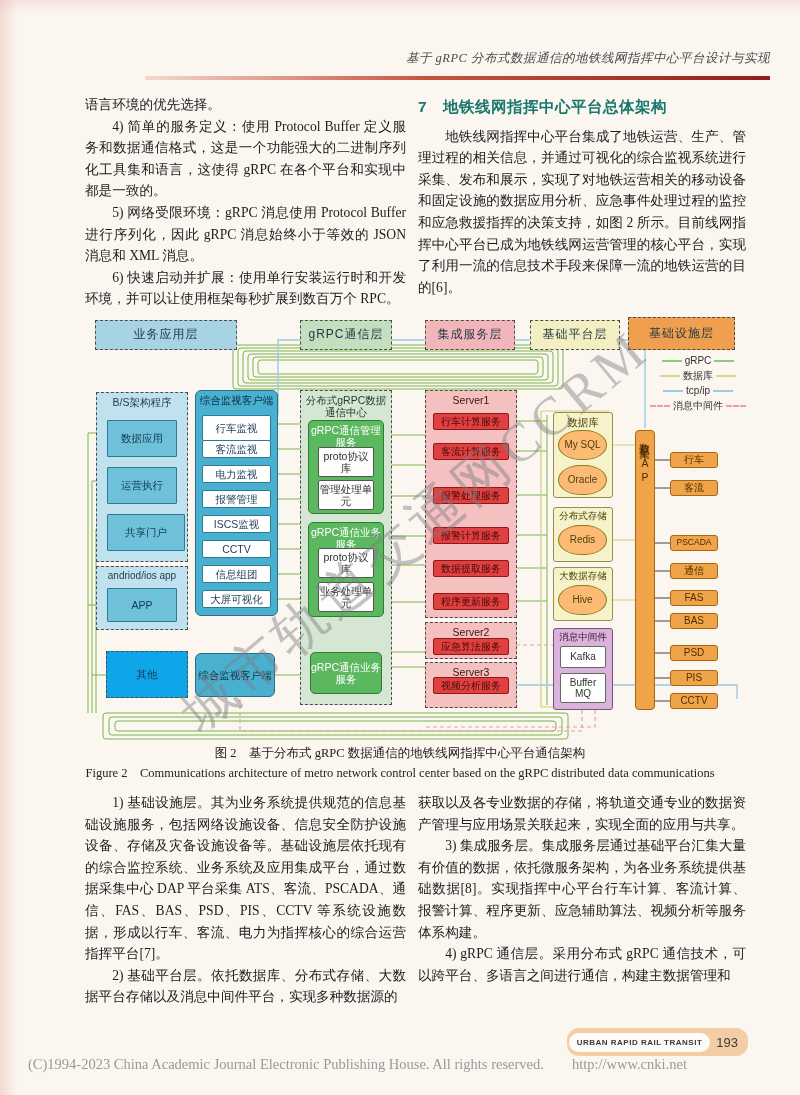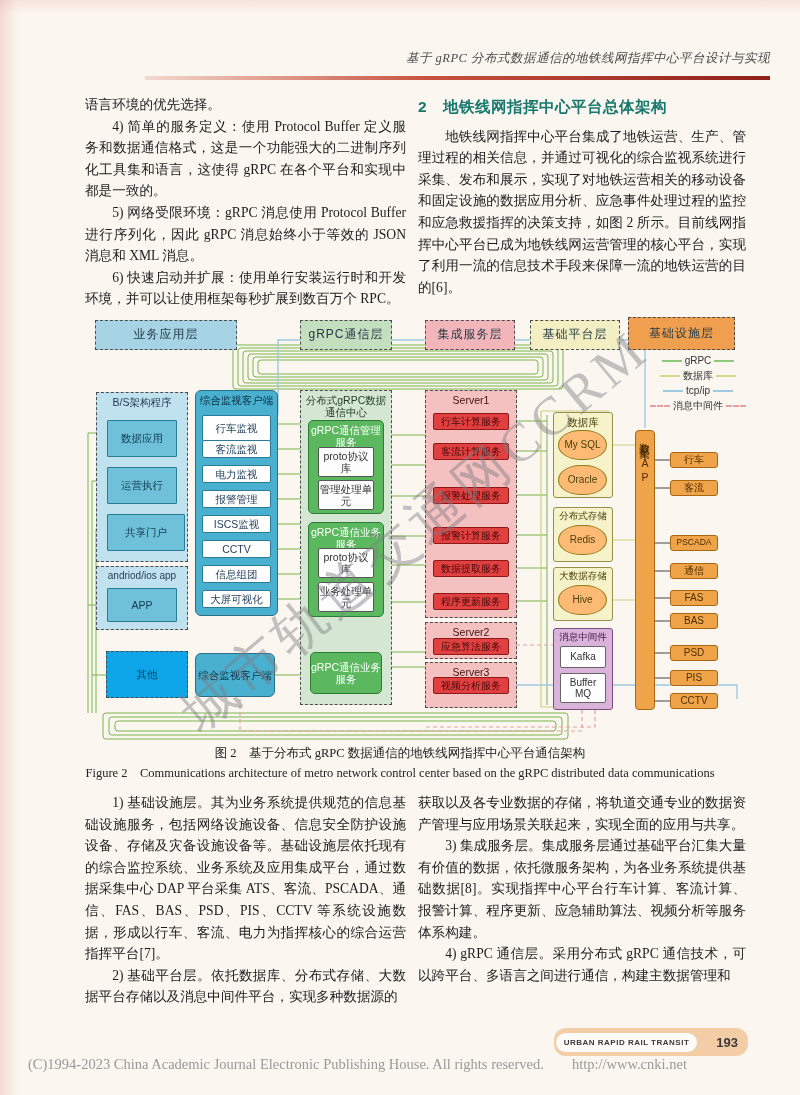--- a/index.html
+++ b/index.html
@@ -56,42 +56,42 @@
   .wires{position:absolute;left:0;top:0;}
   .wm{position:absolute;left:30px;top:180px;width:600px;text-align:center;z-index:30;
       transform:rotate(-40deg);font-size:54px;letter-spacing:5px;color:rgba(125,125,130,.45);
       font-family:"Liberation Serif",serif;pointer-events:none;white-space:nowrap;}
 
   
   .badge{position:absolute;right:52px;top:1028px;height:24px;background:#f3cda6;border-radius:12px;
       display:flex;align-items:center;padding:2px;font-family:"Liberation Sans",sans-serif;}
   .badge-inner{background:#fdfbf8;border-radius:10px;height:19px;display:flex;align-items:center;
       padding:0 8px;font-size:8px;font-weight:bold;color:#3a3a3a;letter-spacing:.5px;}
-  .badge-num{font-size:13px;font-weight:bold;color:#3a3a3a;padding:0 8px 0 19px;text-align:right;}
+  .badge-num{font-size:13px;font-weight:normal;color:#3a3a3a;padding:0 8px 0 6px;text-align:right;}
   .copyright{position:absolute;left:28px;top:1056px;font-size:14.5px;color:#999;}
   .copyright span{margin-right:28px;}
 </style>
 </head>
 <body>
 
 <div class="page-edge"></div>
 <div class="page-edge-top"></div>
 
 <div class="hdr-title">基于 gRPC 分布式数据通信的地铁线网指挥中心平台设计与实现</div>
 <div class="hdr-rule"></div>
 
 <div class="col" style="left:85px;top:94px;width:321px;">
   <p>语言环境的优先选择。</p>
   <p class="ind">4) 简单的服务定义：使用 Protocol Buffer 定义服务和数据通信格式，这是一个功能强大的二进制序列化工具集和语言，这使得 gRPC 在各个平台和实现中都是一致的。</p>
   <p class="ind">5) 网络受限环境：gRPC 消息使用 Protocol Buffer 进行序列化，因此 gRPC 消息始终小于等效的 JSON 消息和 XML 消息。</p>
   <p class="ind">6) 快速启动并扩展：使用单行安装运行时和开发环境，并可以让使用框架每秒扩展到数百万个 RPC。</p>
 </div>
 
 <div class="col" style="left:418px;top:94px;width:328px;">
-  <p class="sec-head">2　地铁线网指挥中心平台总体架构</p>
+  <p class="sec-head">7　地铁线网指挥中心平台总体架构</p>
   <p class="ind">地铁线网指挥中心平台集成了地铁运营、生产、管理过程的相关信息，并通过可视化的综合监视系统进行采集、发布和展示，实现了对地铁运营相关的移动设备和固定设施的数据应用分析、应急事件处理过程的监控和应急救援指挥的决策支持，如图 2 所示。目前线网指挥中心平台已成为地铁线网运营管理的核心平台，实现了利用一流的信息技术手段来保障一流的地铁运营的目的[6]。</p>
 </div>
 
 <div class="fig">
 
   <svg class="wires" width="665" height="430" viewBox="0 0 665 430">
 
     <g fill="none" stroke="#7ab648" stroke-width="1">
       <rect x="148" y="30" width="330" height="44" rx="3"></rect>
       <rect x="153" y="33" width="320" height="38" rx="3"></rect>

